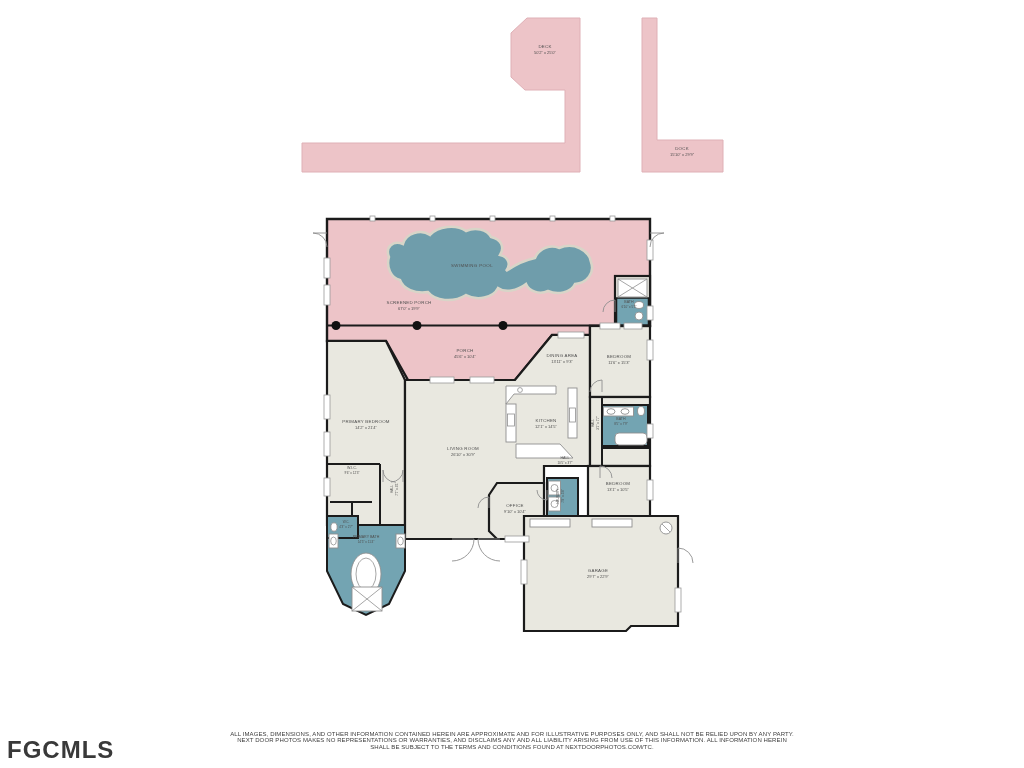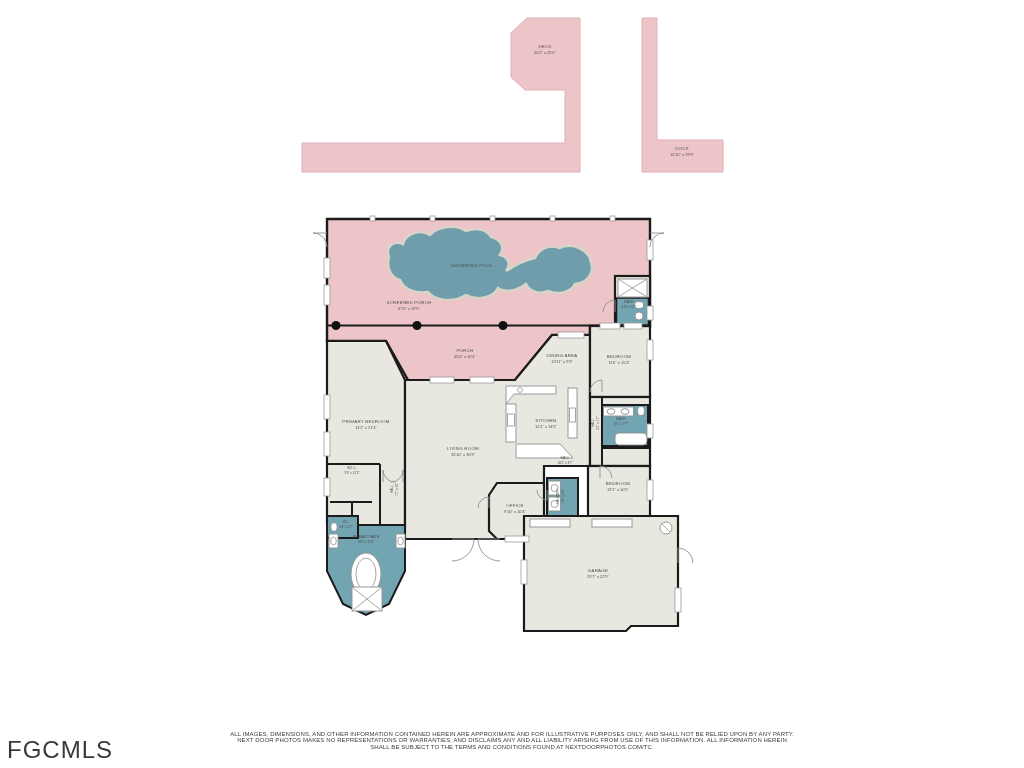--- a/index.html
+++ b/index.html
@@ -18,21 +18,21 @@
   .teal{fill:#73a4b2;stroke:#1b1b1b;stroke-width:2;}
   .pink{fill:#edc4c8;stroke:#dfb0b6;stroke-width:1;}
   .pinkwall{fill:#edc4c8;stroke:#1b1b1b;stroke-width:2.4;}
   .fix{fill:#ffffff;stroke:#8f8f8f;stroke-width:.9;}
   .fixline{stroke:#8f8f8f;stroke-width:.8;fill:none;}
   .w{fill:#ffffff;stroke:#9a9a9a;stroke-width:.8;}
   .arc{fill:none;stroke:#8f8f8f;stroke-width:.9;}
   .iw{stroke:#1b1b1b;stroke-width:2;fill:none;}
   .mls-logo{
     position:absolute;left:7px;top:736px;color:#393939;font-size:24px;
-    letter-spacing:1px;font-weight:400;
+    letter-spacing:1px;font-weight:700;
   }
   .disclaimer{
     position:absolute;left:0;top:731px;width:1024px;text-align:center;
     color:#3c3c3c;font-size:6px;line-height:6.4px;letter-spacing:.1px;
   }
 </style>
 </head>
 <body>
 
 <svg id="plan" width="1024" height="768" viewBox="0 0 1024 768" xmlns="http://www.w3.org/2000/svg">

